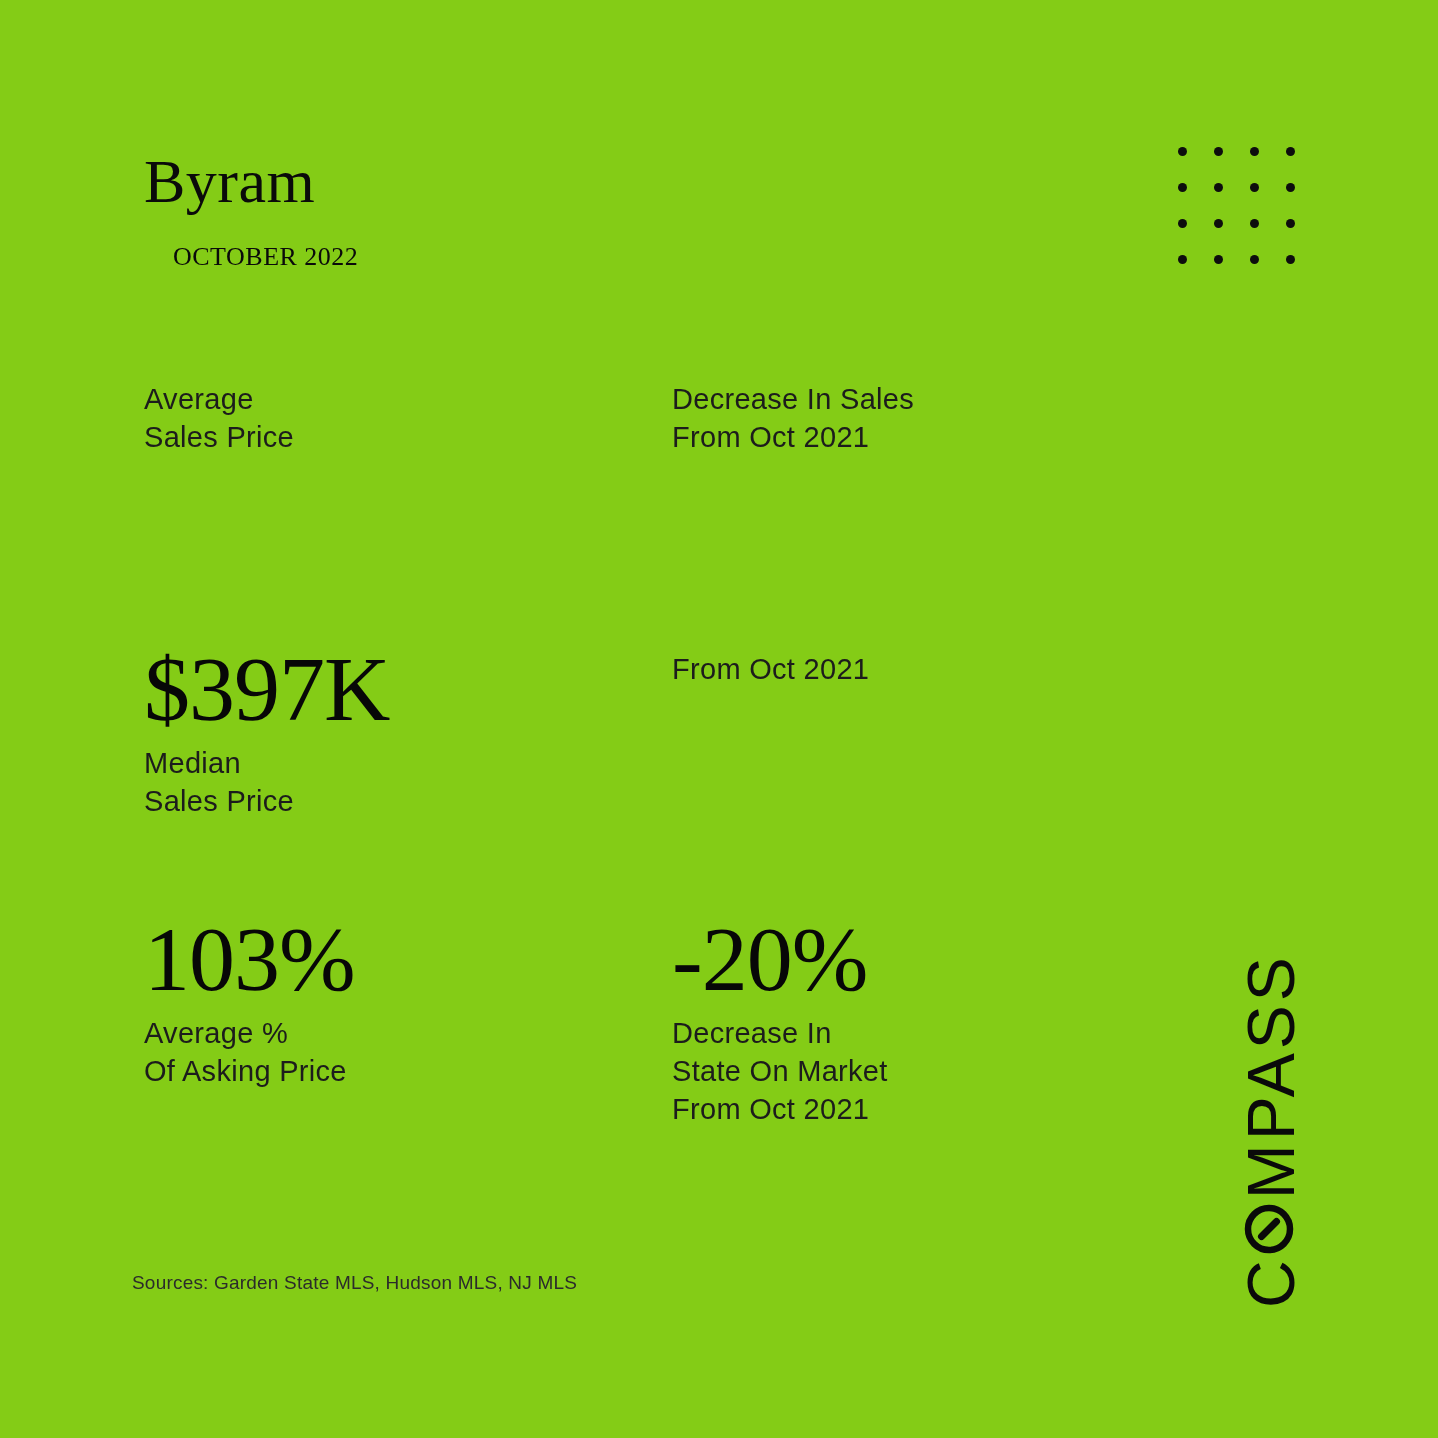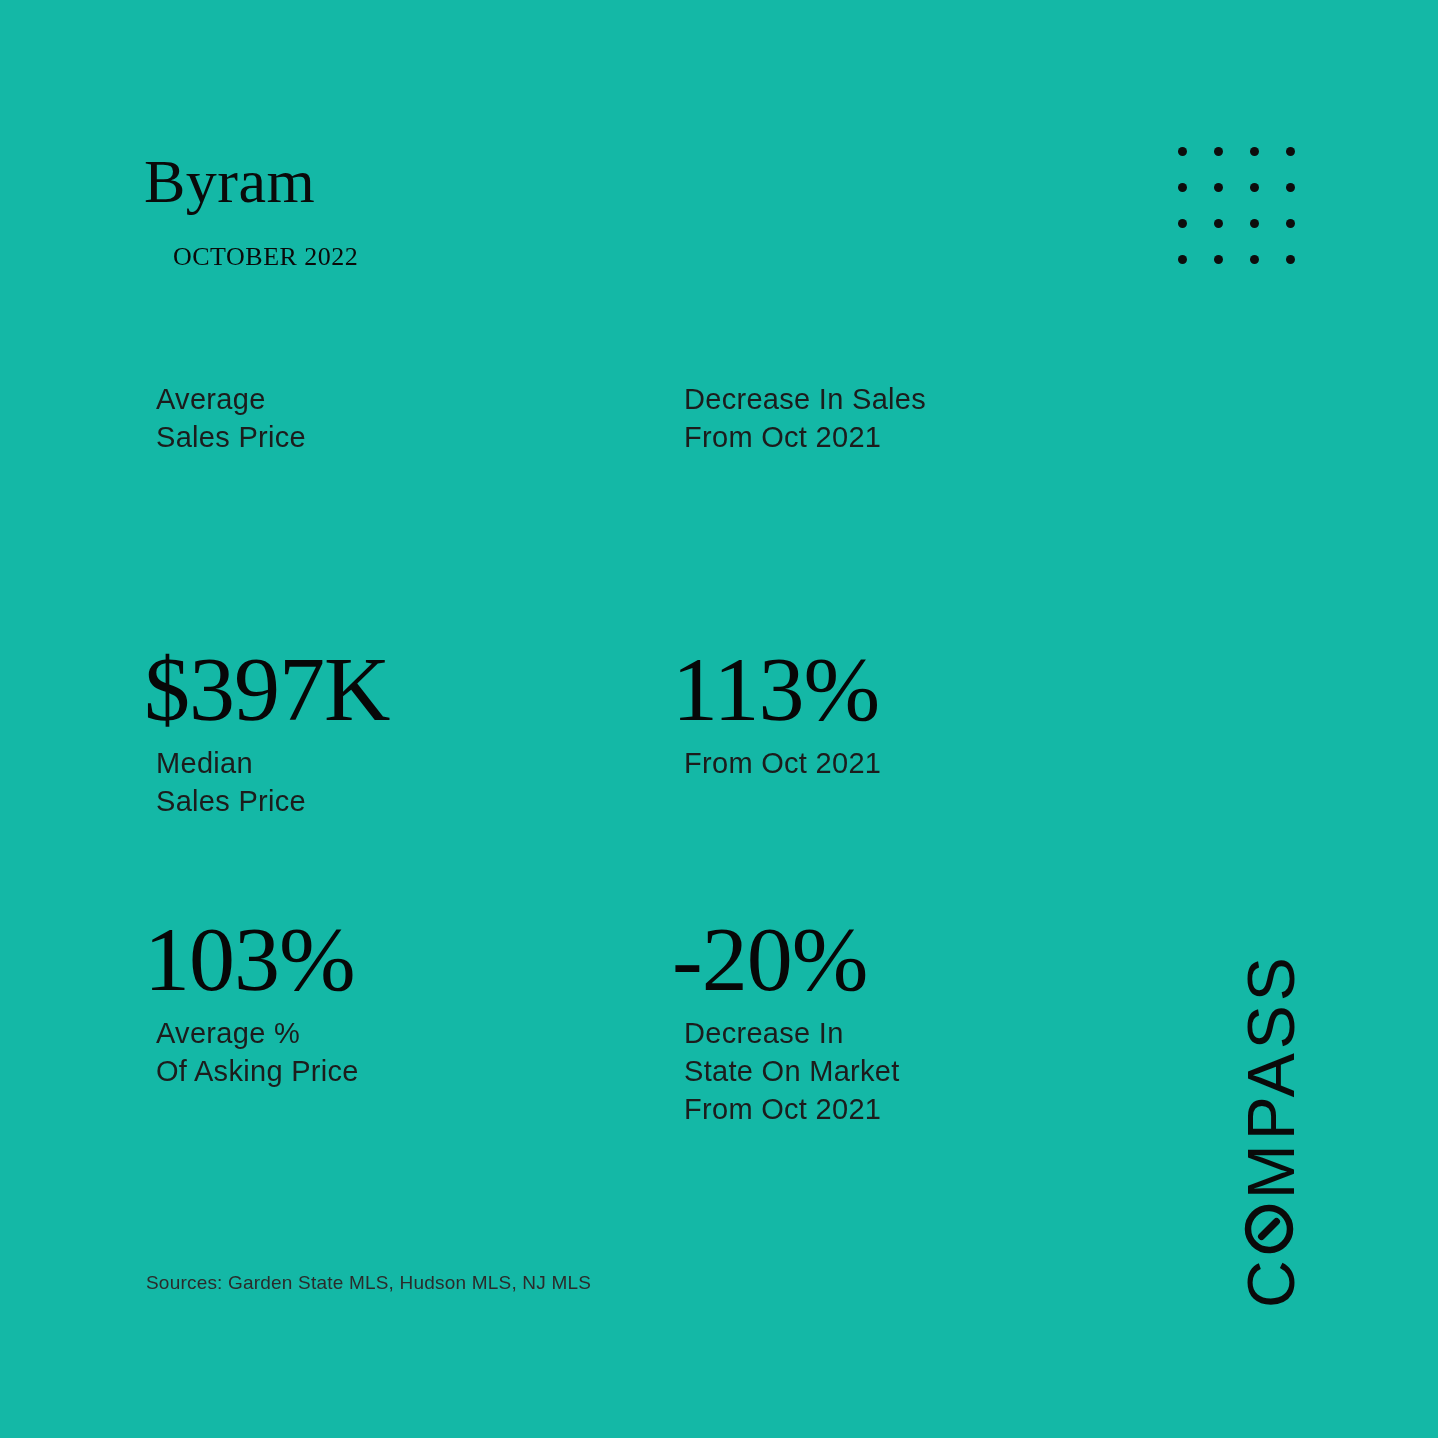--- a/index.html
+++ b/index.html
@@ -3,21 +3,21 @@
 <meta charset="utf-8">
 <style>
   * { margin: 0; padding: 0; box-sizing: border-box; }
   html, body { width: 1438px; height: 1438px; }
   body {
     background: #ffffff;
     font-family: "Liberation Sans", sans-serif;
     position: relative;
     overflow: hidden;
   }
-  .page { position: absolute; inset: 0; background: #14b8a6; }
+  .page { position: absolute; inset: 0; background: #84cc16; }
 
   
   .title {
     position: absolute; left: 144px; top: 150px;
     font-family: "Liberation Serif", serif;
     font-size: 62px; line-height: 62px; font-weight: 500;
     color: #0a0a0a; letter-spacing: 0.5px;
   }
   .subtitle {
     position: absolute; left: 144px; top: 242px;
@@ -48,26 +48,26 @@
   .r3 { top: 912px; }
   .stat .value {
     font-family: "Liberation Serif", serif;
     font-size: 92px; line-height: 94px; font-weight: 500;
     color: #070707; letter-spacing: -1px;
     white-space: nowrap;
   }
   .stat .label {
     margin-top: 8px;
     font-size: 29px; line-height: 38px;
-    color: #1c1c1c; letter-spacing: 0.3px; margin-left: 12px;
+    color: #1c1c1c; letter-spacing: 0.3px;
   }
 
   
   .sources {
-    position: absolute; left: 146px; top: 1271px;
+    position: absolute; left: 132px; top: 1271px;
     font-size: 19px; line-height: 24px;
     color: #2b2b2b; letter-spacing: 0.2px; text-align: center;
   }
 
   
   .brand {
     position: absolute; left: 1238px; top: 1308px;
     transform: rotate(-90deg); transform-origin: 0 0;
     font-size: 66px; line-height: 66px;
     letter-spacing: 4px; color: #0a0a0a;
@@ -120,21 +120,20 @@
 
   <div class="stat c1 r2">
     <div class="value">$397K</div>
     <div class="label">
       <div>Median</div>
       <div>Sales Price</div>
     </div>
   </div>
 
   <div class="stat c2 r2">
-    <div class="value">113%</div>
     <div class="label">
       <div>From Oct 2021</div>
     </div>
   </div>
 
   <div class="stat c1 r3">
     <div class="value">103%</div>
     <div class="label">
       <div>Average %</div>
       <div>Of Asking Price</div>

